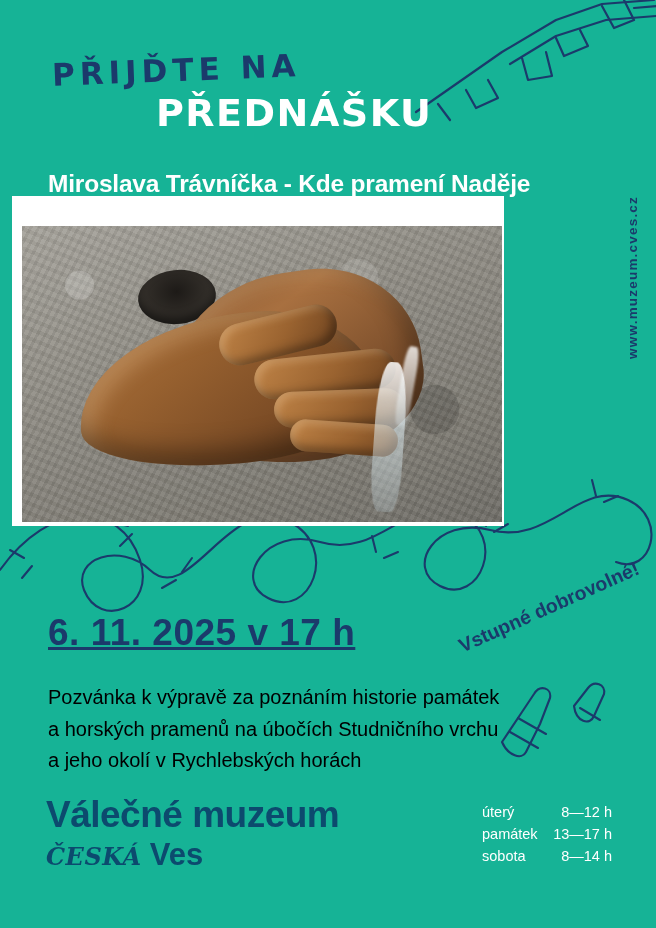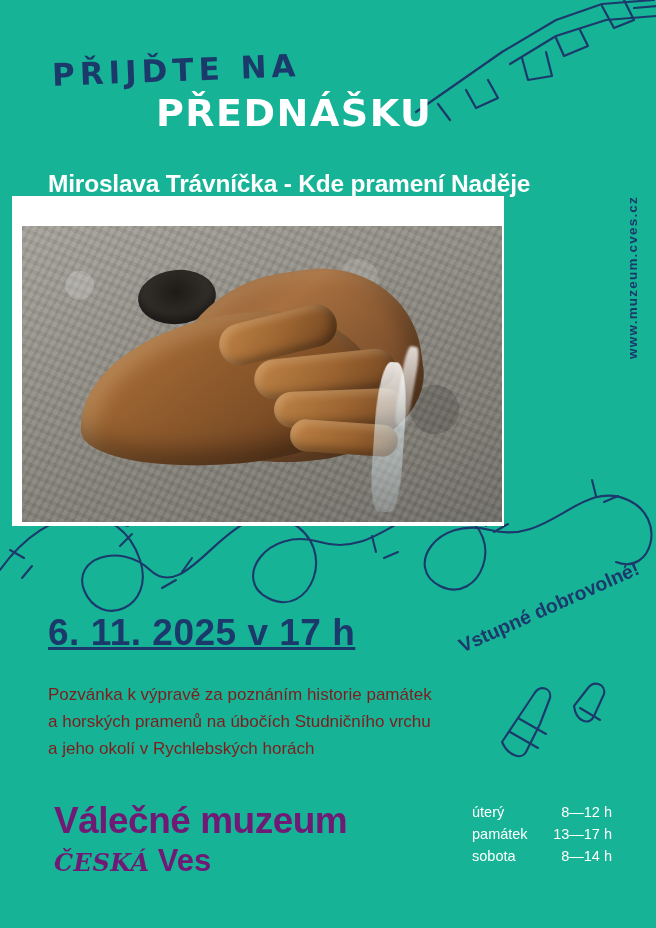--- a/index.html
+++ b/index.html
@@ -194,32 +194,31 @@
     transform: rotate(-24deg);
     transform-origin: right center;
   }
 
   
   .description {
     position: absolute;
     left: 48px;
     top: 682px;
     width: 470px;
-    color: #7f1d1d;
-    font-size: 17px;
+    color: #000000;
+    font-size: 20px;
     line-height: 1.58;
   }
 
   
   .footer-logo {
     position: absolute;
-    left: 54px;
+    left: 46px;
     top: 796px;
-    color: #701a75;
-    margin-top: 6px;
+    color: #0c4a6e;
   }
   .logo-line1 {
     font-size: 37px;
     font-weight: 700;
     letter-spacing: -0.5px;
     line-height: 1;
   }
   .logo-line2 {
     margin-top: 6px;
     font-size: 31px;
@@ -247,21 +246,20 @@
     line-height: 1.5;
   }
   .hours-title {
     font-weight: 700;
     letter-spacing: 0.6px;
     margin-bottom: 4px;
     font-size: 14.5px;
   }
   .hours-row {
     display: flex;
-    gap: 10px;
   }
   .hours-day { width: 68px; }
   .hours-time { width: 62px; text-align: right; }
 </style>
 </head>
 <body>
 
 <div class="poster">
 
   <div class="doodle rifle-doodle">

